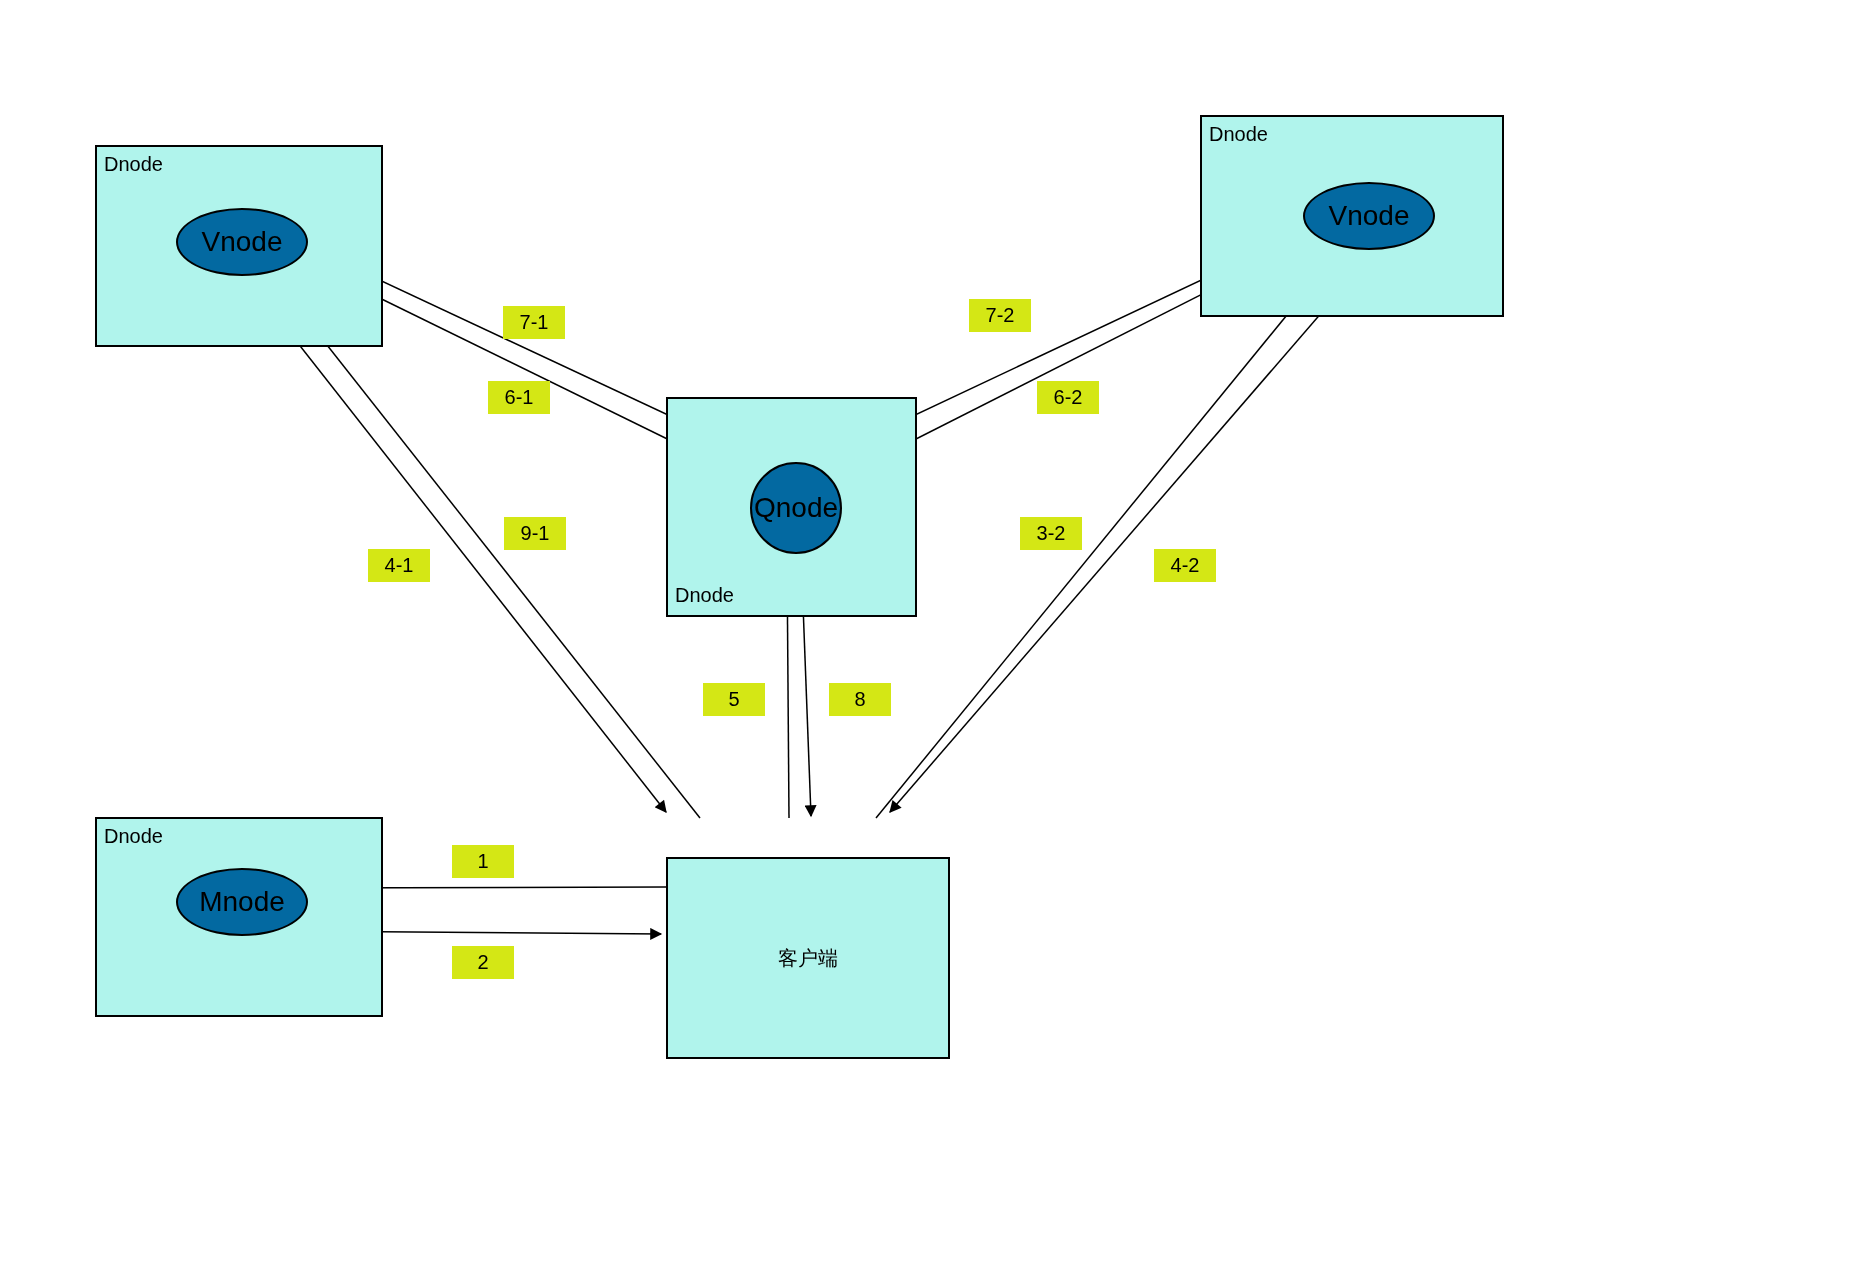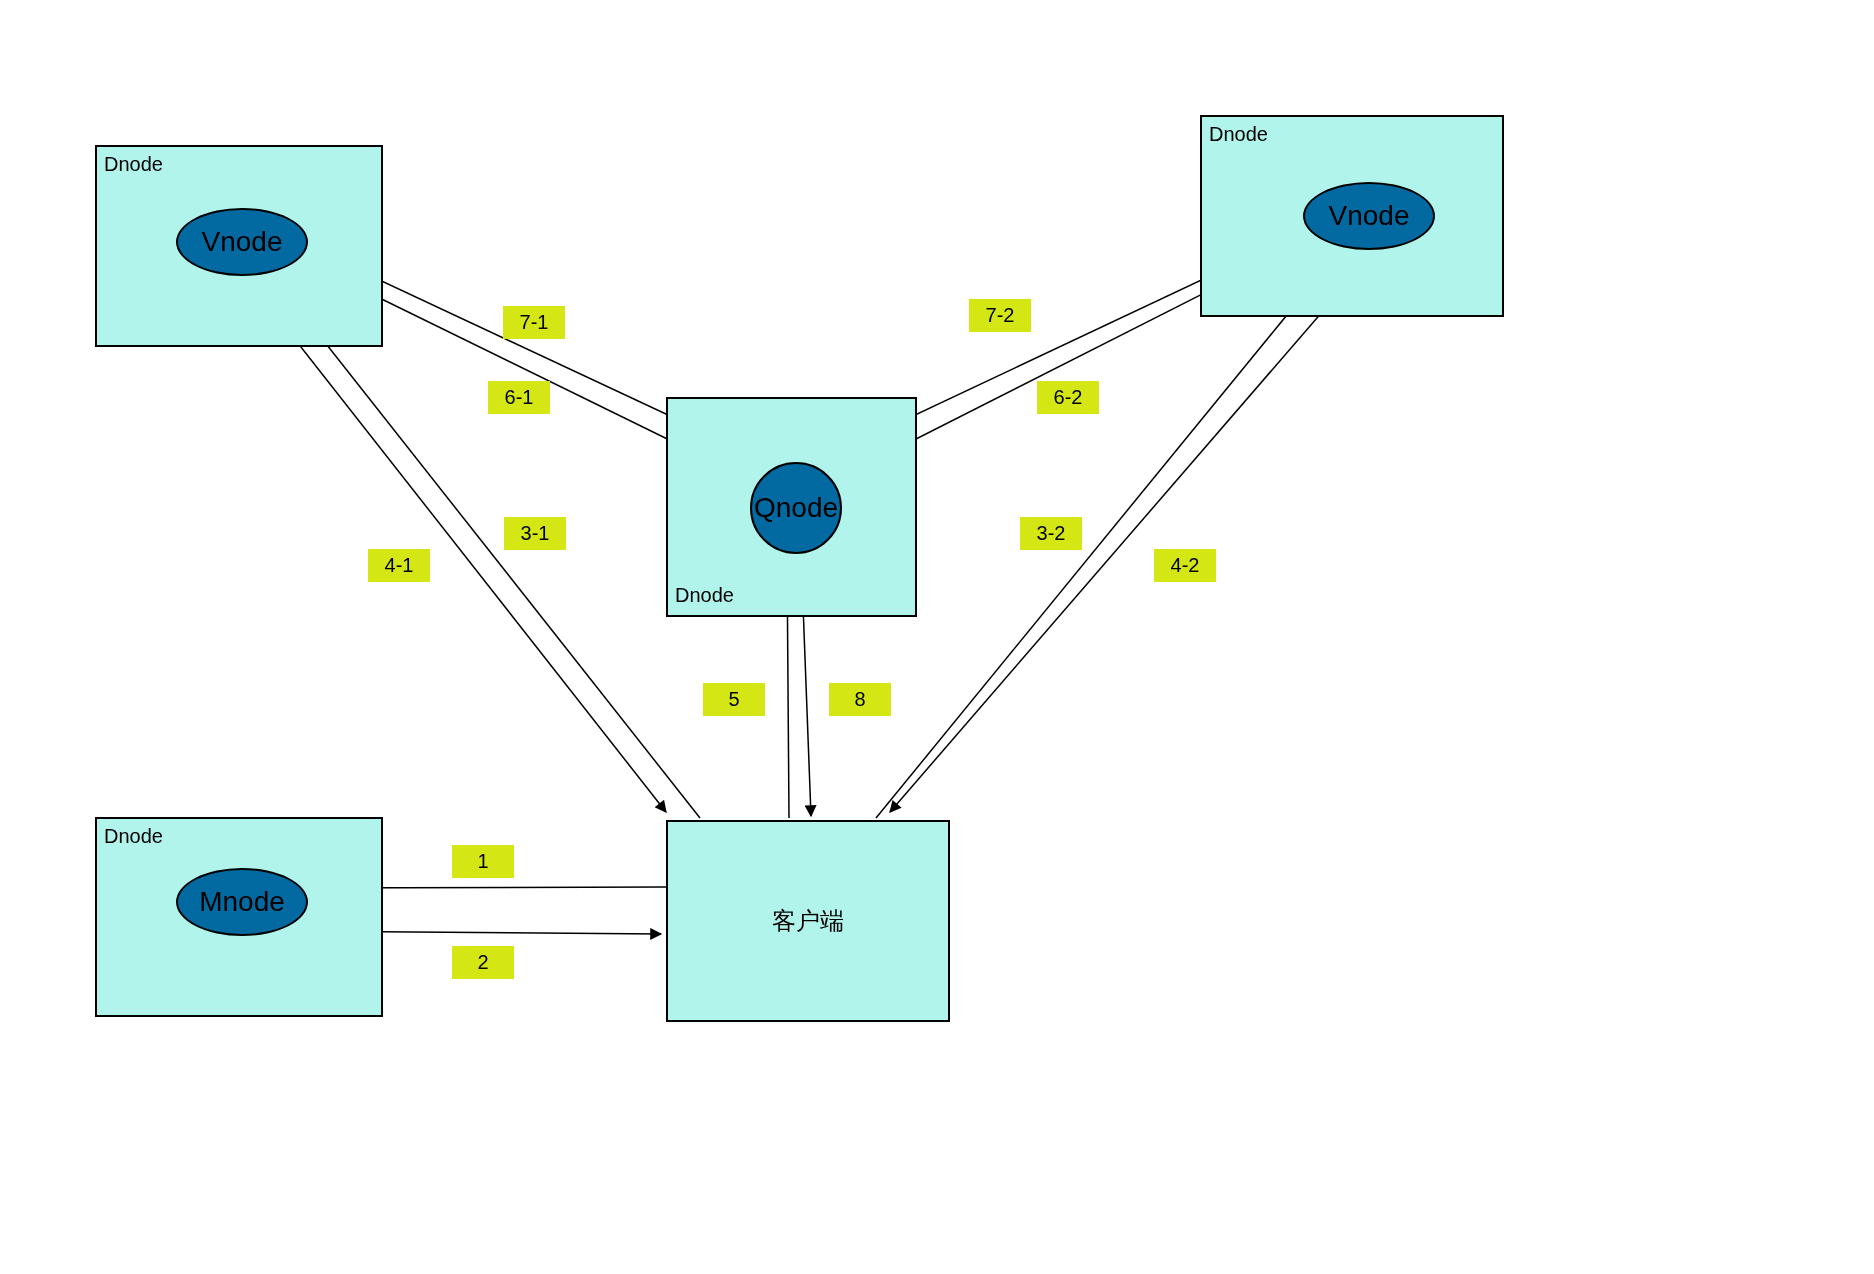--- a/index.html
+++ b/index.html
@@ -32,21 +32,22 @@
     display:flex;align-items:center;justify-content:center;
     font-size:28px;
     box-sizing:border-box;
   }
   .client-box{
     position:absolute;
     background:var(--box-fill);
     border:2px solid var(--stroke);
     box-sizing:border-box;
     display:flex;align-items:center;justify-content:center;
-    font-size:24px;
+    font-size:20px;
+    margin-top:37px;
   }
   .edge-label{
     position:absolute;
     background:var(--label-fill);
     width:62px;height:33px;
     display:flex;align-items:center;justify-content:center;
     font-size:20px;
   }
 </style>
 </head>
@@ -107,21 +108,21 @@
       <span>Mnode</span>
     </div>
   </div>
 
   <div class="client-box" style="left:666px;top:820px;width:284px;height:202px;">
     <span>客户端</span>
   </div>
 
   <div class="edge-label" style="left:503px;top:282px;margin-top:24px;">7-1</div>
   <div class="edge-label" style="left:488px;top:381px;">6-1</div>
-  <div class="edge-label" style="left:504px;top:517px;">3-1</div>
+  <div class="edge-label" style="left:504px;top:517px;">9-1</div>
   <div class="edge-label" style="left:368px;top:549px;">4-1</div>
   <div class="edge-label" style="left:969px;top:299px;">7-2</div>
   <div class="edge-label" style="left:1037px;top:381px;">6-2</div>
   <div class="edge-label" style="left:1020px;top:517px;">3-2</div>
   <div class="edge-label" style="left:1154px;top:549px;text-align:center;">4-2</div>
   <div class="edge-label" style="left:703px;top:683px;">5</div>
   <div class="edge-label" style="left:829px;top:683px;">8</div>
   <div class="edge-label" style="left:452px;top:845px;">1</div>
   <div class="edge-label" style="left:452px;top:946px;">2</div>
 

